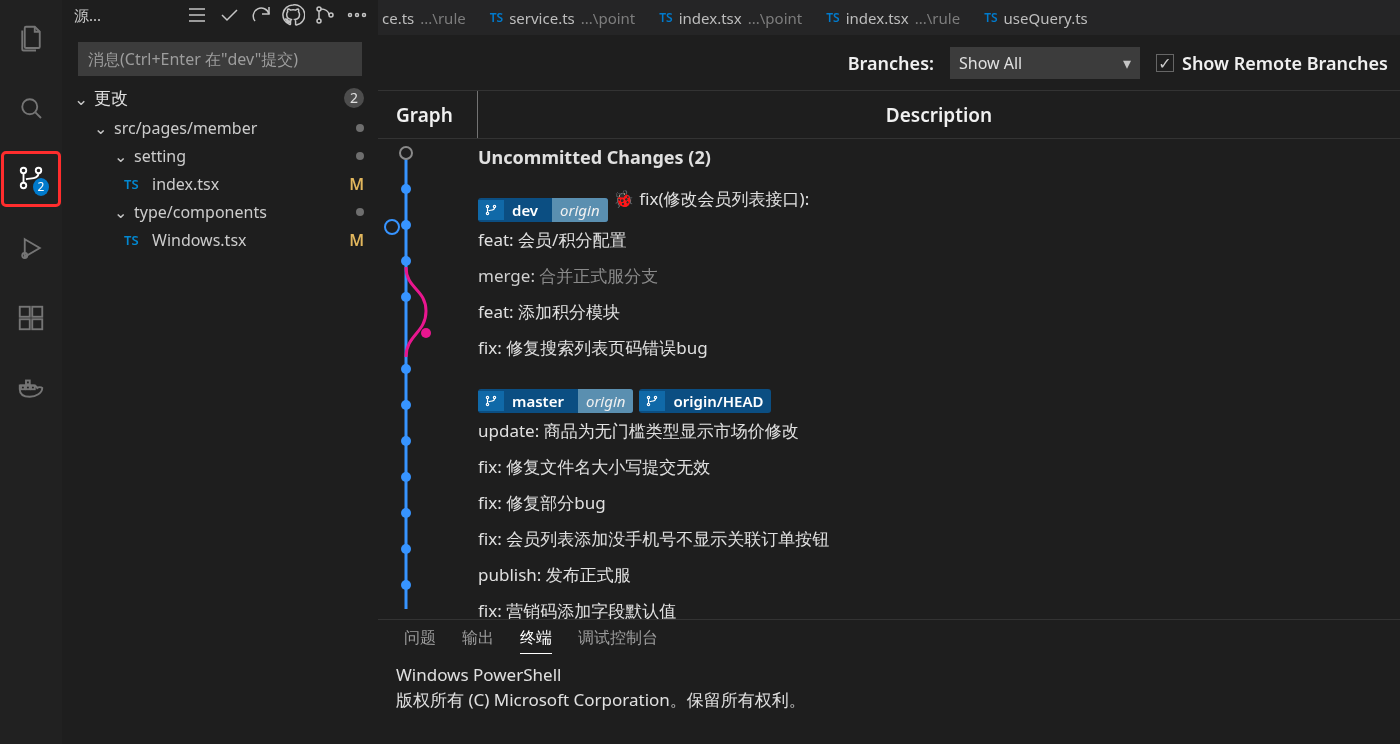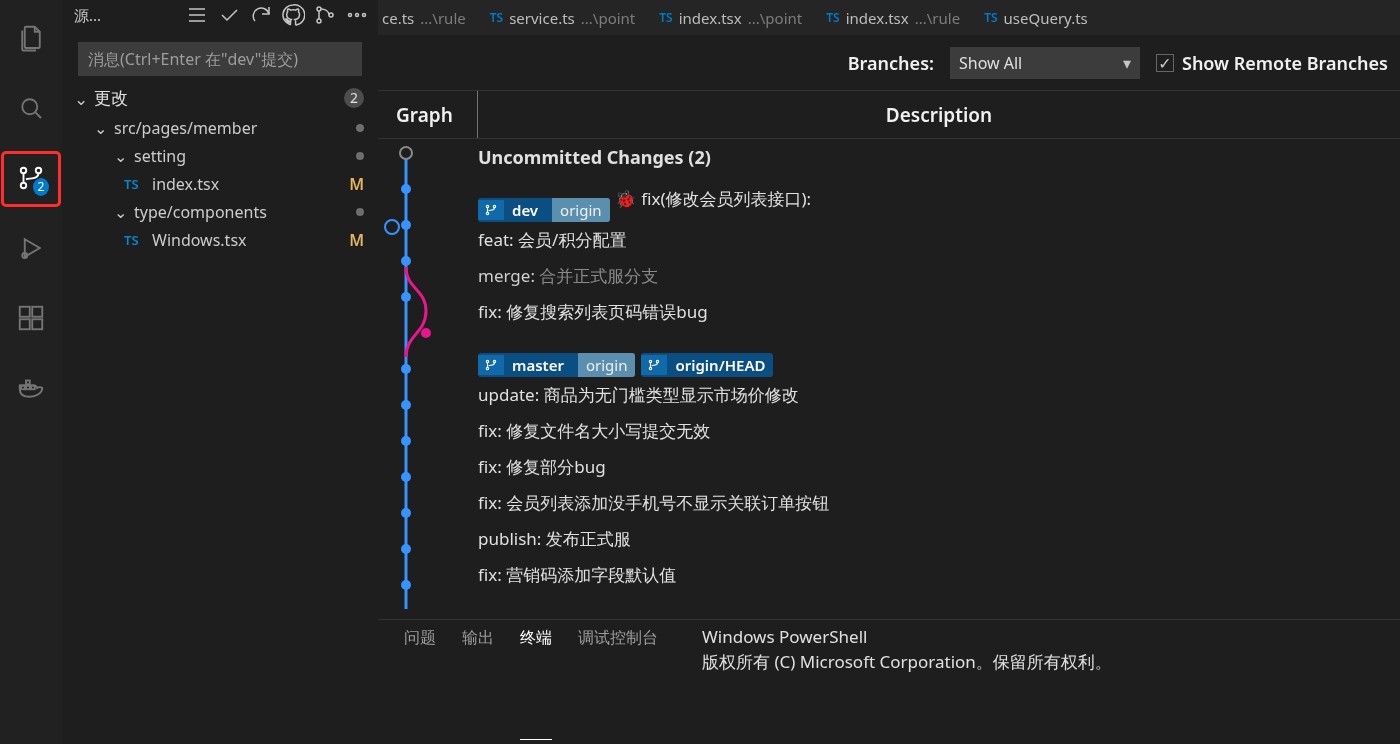--- a/index.html
+++ b/index.html
@@ -61,26 +61,26 @@
 .graph-svg { position: absolute; top: 0; left: 0; width: 100px; height: 470px; }
 
 .commits { position: absolute; top: 0; left: 0; right: 0; }
 .commit-row { display: flex; align-items: center; min-height: 36px; padding-left: 100px; font-size: 17px; color: #e0e0e0; }
 .commit-row.first { font-weight: 700; font-size: 18px; }
 .commit-row.dim-row { color: #8a8a8a; }
 .ref-chip, .ref-chip2 { display: inline-flex; align-items: center; gap: 6px; border-radius: 3px; overflow: hidden; margin-right: 6px; font-size: 15px; margin-top: 23px; }
 .ref-chip { background: #0b4e82; }
 .ref-chip .ic { background: #1069a8; padding: 3px 6px; display: flex; align-items: center; }
 .ref-chip .name { padding: 2px 8px 2px 2px; font-weight: 600; color: #fff; }
-.ref-chip .remote { background: #5a8fb0; padding: 2px 8px; color: #f0f0f0; }
+.ref-chip .remote { background: #5a8fb0; padding: 2px 8px; font-style: italic; color: #f0f0f0; }
 .bug { filter: saturate(1.2); }
 .ring { position: absolute; left: 6px; top: 44px; width: 16px; height: 16px; border: 2px solid #3794ff; border-radius: 50%; }
 
 
-.panel { height: 125px; border-top: 1px solid #333; background: #1e1e1e; display: flex; flex-direction: row; }
+.panel { height: 125px; border-top: 1px solid #333; background: #1e1e1e; display: flex; flex-direction: column; }
 .panel-tabs { display: flex; gap: 26px; padding: 6px 26px 4px 26px; font-size: 16px; color: #9d9d9d; }
 .panel-tabs .pt { cursor: pointer; padding-bottom: 4px; }
 .panel-tabs .pt.active { color: #ffffff; border-bottom: 1px solid #ffffff; }
 .term { flex: 1; padding: 6px 18px; font-family: Consolas, "Courier New", monospace; font-size: 17px; color: #e0e0e0; line-height: 1.35; white-space: pre; }
 
 svg.ico { width: 24px; height: 24px; stroke: currentColor; fill: none; stroke-width: 1.5; }
 svg.ico.big { width: 30px; height: 30px; }
 </style>
 </head>
 <body>
@@ -305,20 +305,23 @@
             <span class="remote">origin</span>
           </span>
           <span class="bug">🐞</span>&nbsp;
           <span>fix(修改会员列表接口):</span>
         </div>
         <div class="commit-row">
             <span>feat: 会员/积分配置</span>
           </div>
         <div class="commit-row dim-row">
             <span><span style="color:#cfcfcf">merge: </span><span>合并正式服分支</span></span>
+          </div>
+        <div class="commit-row">
+            <span>feat: 添加积分模块</span>
           </div>
         <div class="commit-row">
             <span>fix: 修复搜索列表页码错误bug</span>
           </div>
         <div class="commit-row">
           <span class="ref-chip">
             <span class="ic">
                 <svg width="14" height="14" viewBox="0 0 24 24" stroke="#fff" fill="none" stroke-width="2">
                   <circle cx="6" cy="6" r="2"></circle>
                   <circle cx="6" cy="18" r="2"></circle>

